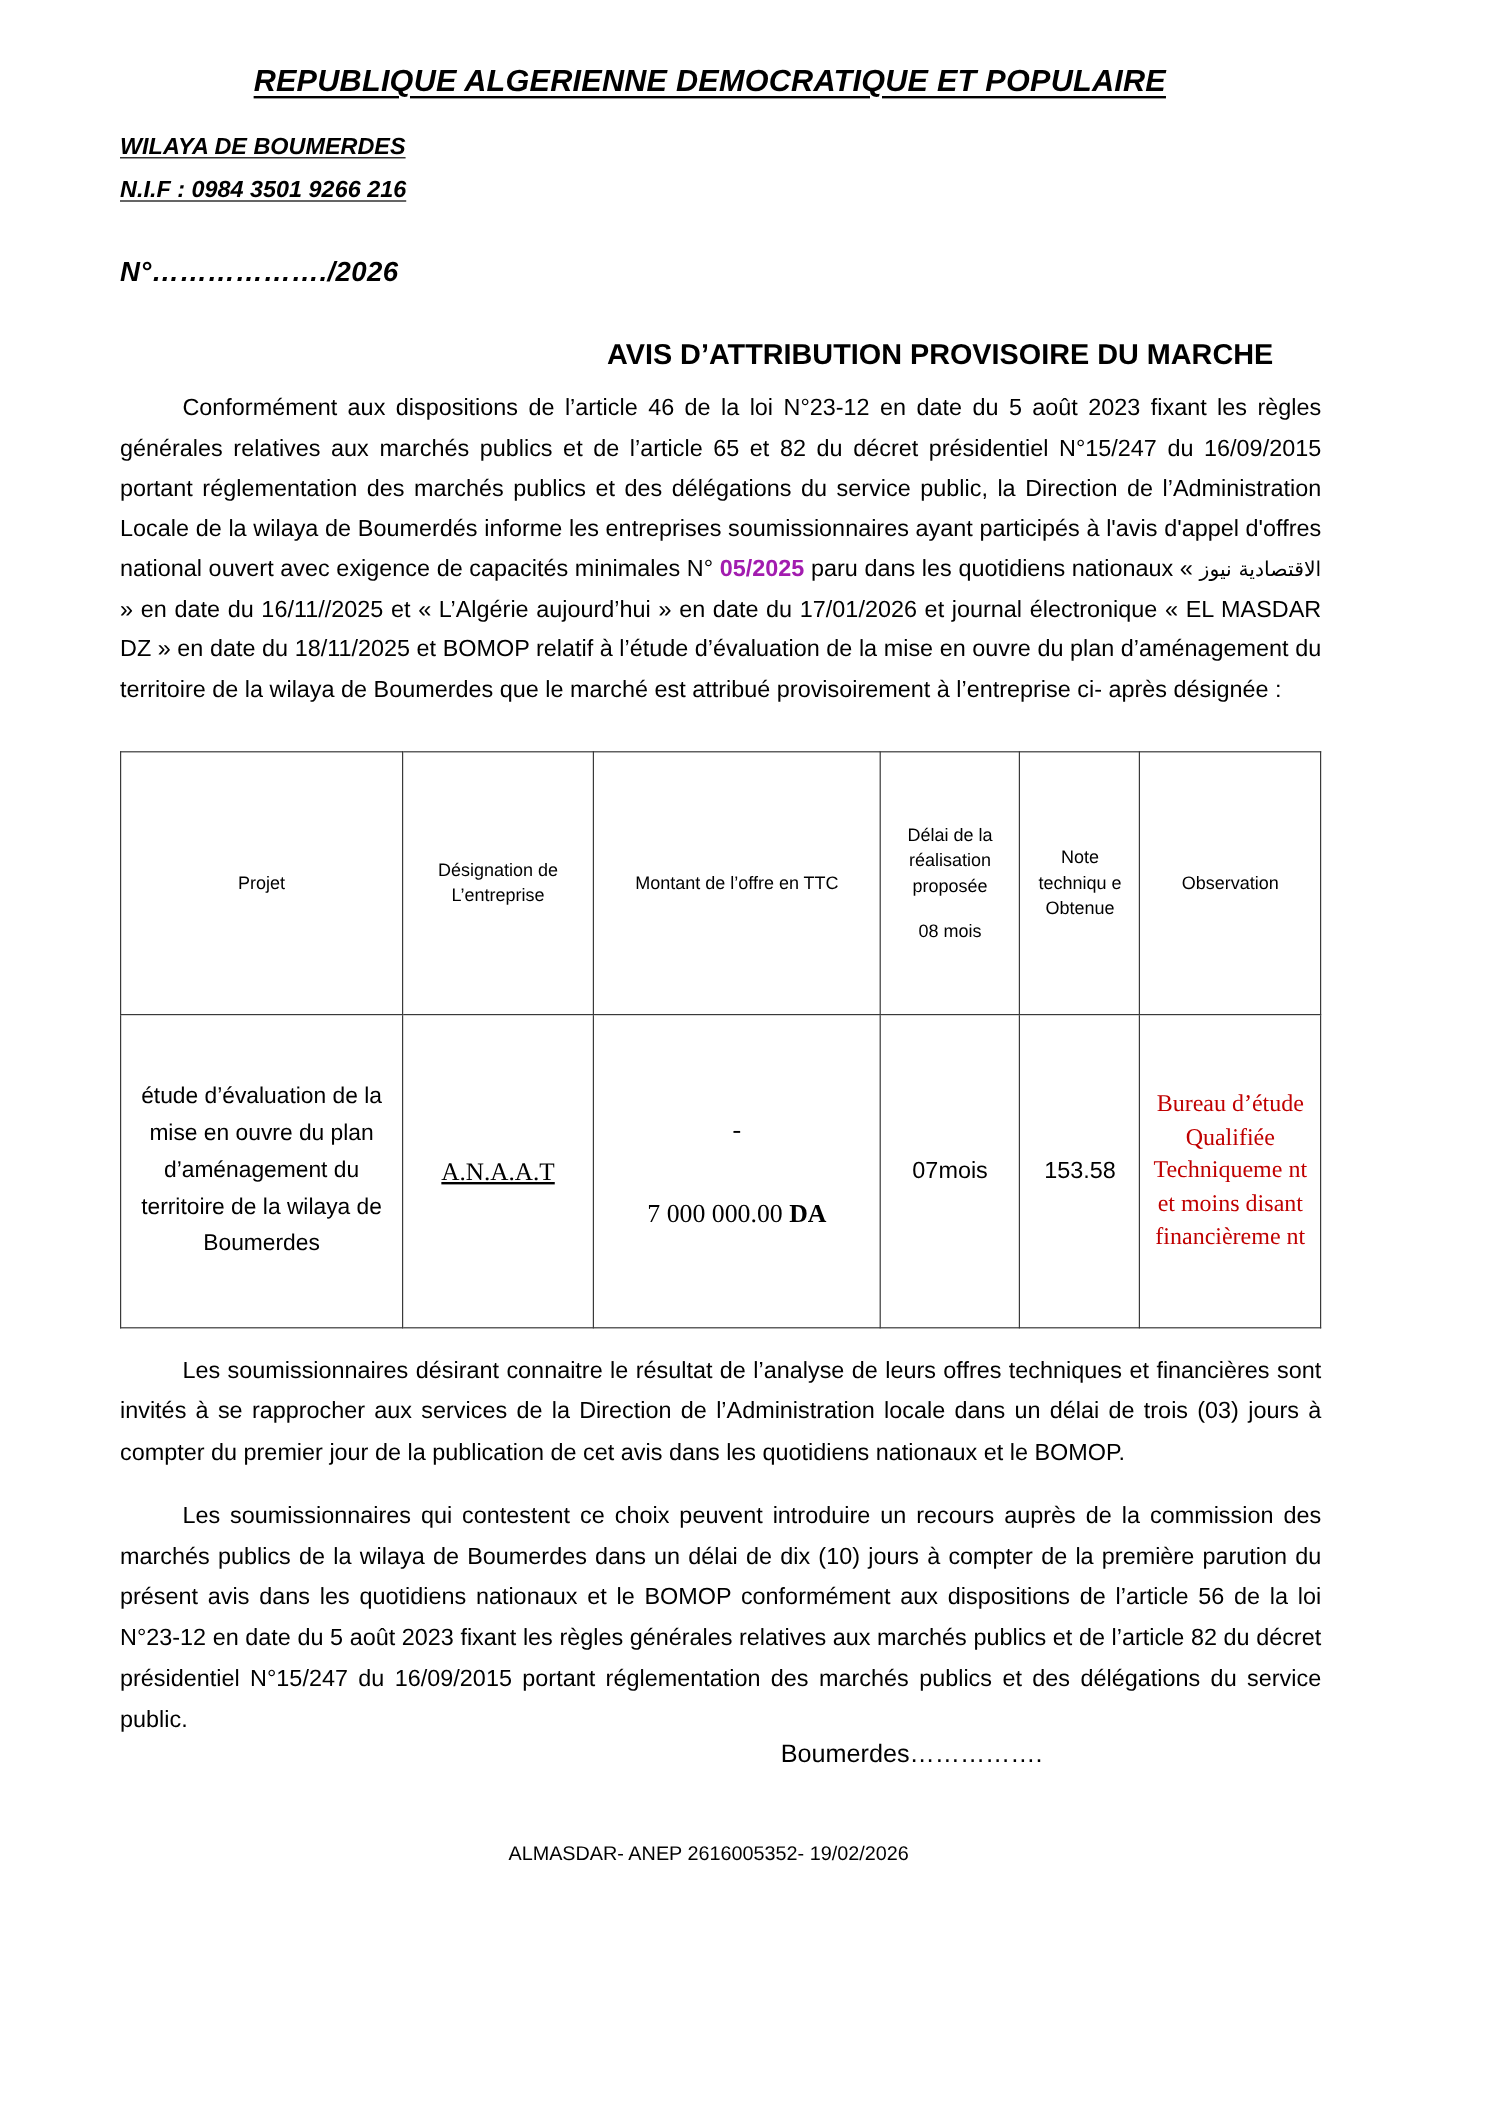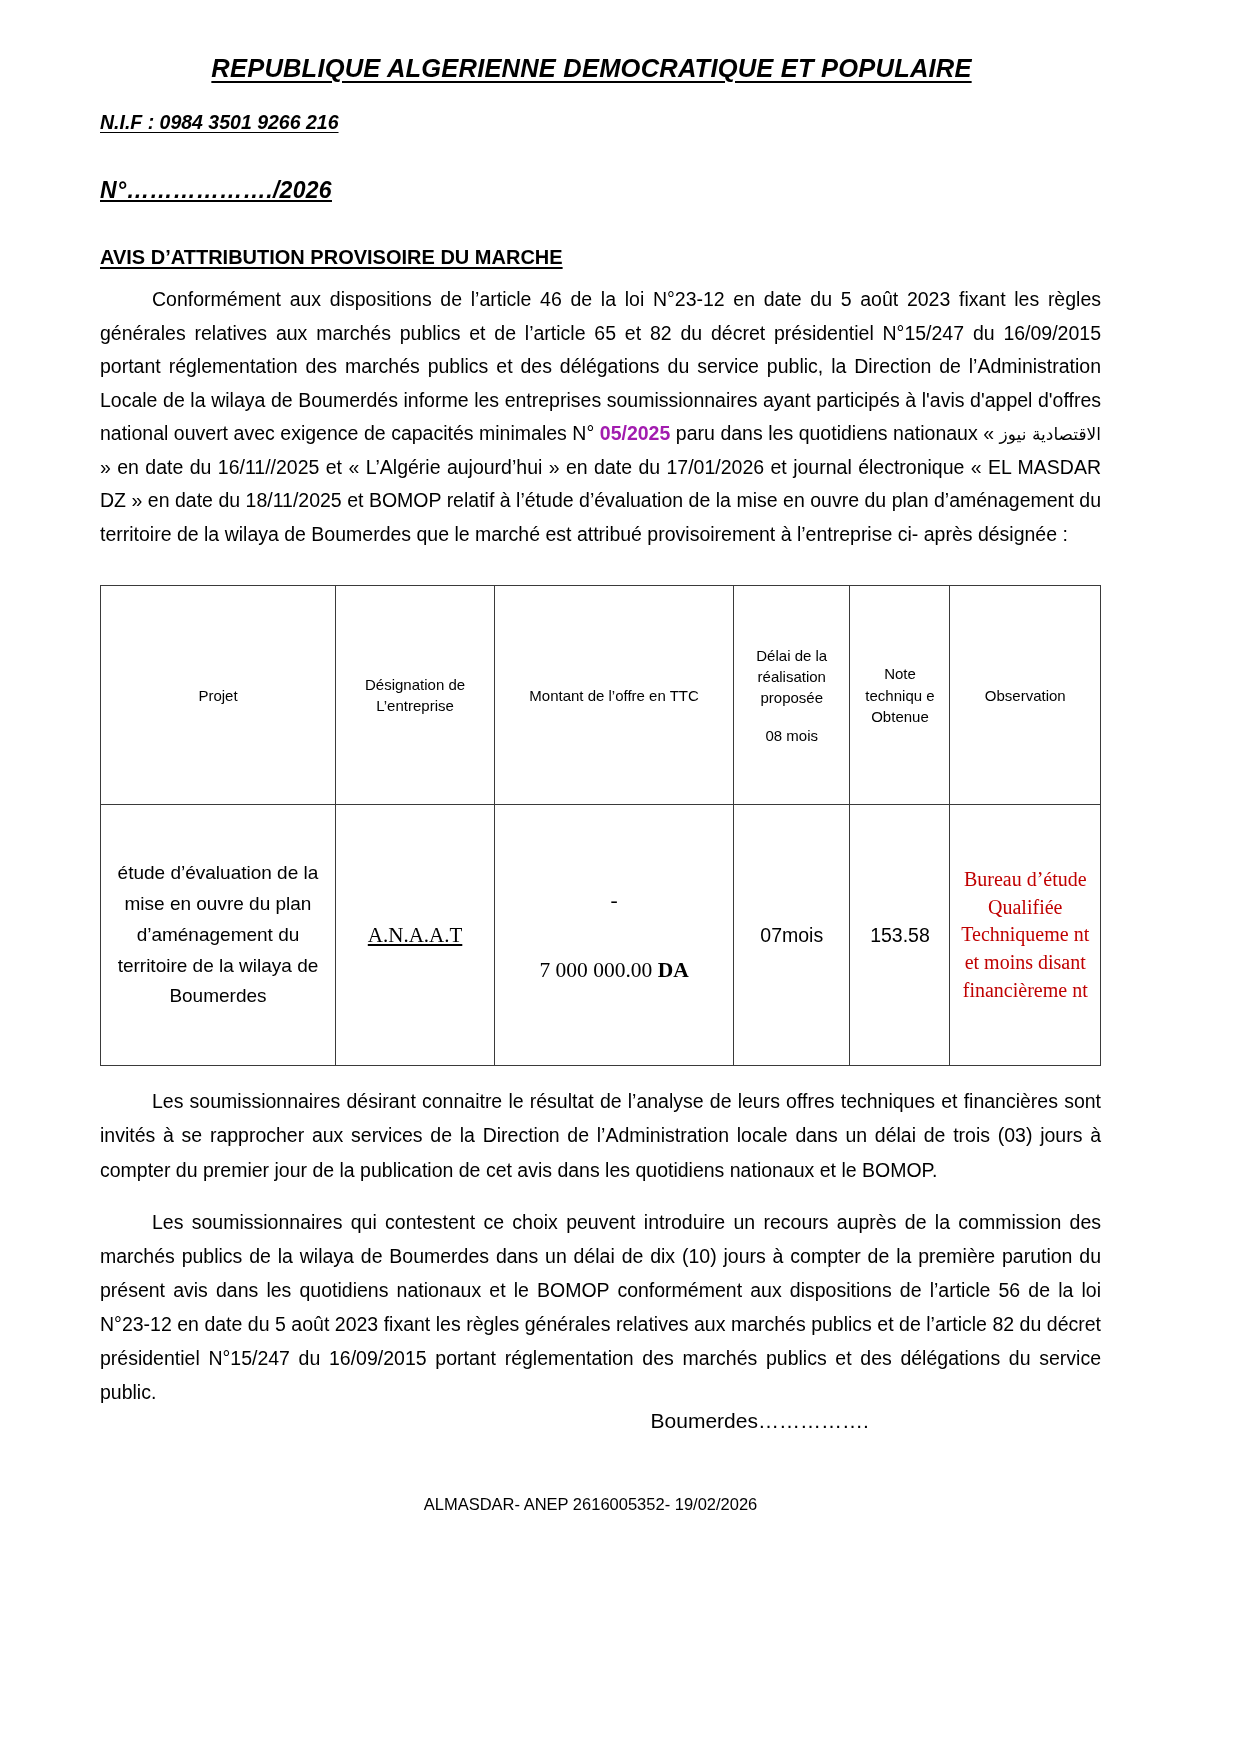--- a/index.html
+++ b/index.html
@@ -48,28 +48,26 @@
   }
   .org-line-wrap { display: block; }
 
   .ref-line {
     font-weight: bold;
     font-style: italic;
     font-size: 23px;
     margin-top: 30px;
     margin-bottom: 13px;
     letter-spacing: 0.3px;
-    text-decoration: underline;
   }
 
   .section-title {
-    text-align: left;
-    font-weight: bold;
-    font-size: 20px;
-    text-decoration: underline;
+    text-align: right;
+    font-weight: bold;
+    font-size: 24px;
     text-underline-offset: 3px;
     margin: 42px 0 0 0;
     padding-right: 40px;
   }
 
   
   .body-par {
     font-size: 19.5px;
     line-height: 1.72;
     text-align: justify;
@@ -172,20 +170,21 @@
   }
 </style>
 </head>
 <body>
 
 <div class="page">
 
   <div class="doc-title">REPUBLIQUE ALGERIENNE DEMOCRATIQUE ET POPULAIRE</div>
 
   <div class="org-block">
+    <span class="org-line-wrap"><span class="org-line">WILAYA DE BOUMERDES</span></span>
     <span class="org-line-wrap"><span class="org-line">N.I.F : 0984 3501 9266 216</span></span>
   </div>
 
   <div class="ref-line">N°………………./2026</div>
 
   <div class="section-title">AVIS D’ATTRIBUTION PROVISOIRE DU MARCHE</div>
 
   <p class="body-par indent"><span>C</span><span>onformément aux dispositions de l’article 46 de la loi N°23-12 en date du 5 août 2023 fixant les règles générales relatives aux marchés publics et de l’article 65 et 82  du décret présidentiel N°15/247 du 16/09/2015 portant réglementation des marchés publics et des délégations du service public, la Direction de l’Administration Locale de la wilaya de Boumerdés informe les entreprises soumissionnaires ayant participés à l'avis d'appel d'offres national ouvert avec exigence de capacités minimales N° </span><span class="red">05/2025</span><span> paru dans les quotidiens nationaux « </span><span class="arabic">الاقتصادية نيوز</span><span> »  en date du 16/11//2025 et « L’Algérie aujourd’hui » en date du 17/01/2026 et journal électronique  « EL MASDAR DZ » en date du 18/11/2025 et BOMOP relatif à l’étude d’évaluation de la mise en ouvre du plan d’aménagement du territoire de la wilaya de Boumerdes  que le marché est attribué provisoirement à l’entreprise ci- après désignée :</span></p>
 
   <table class="award">

